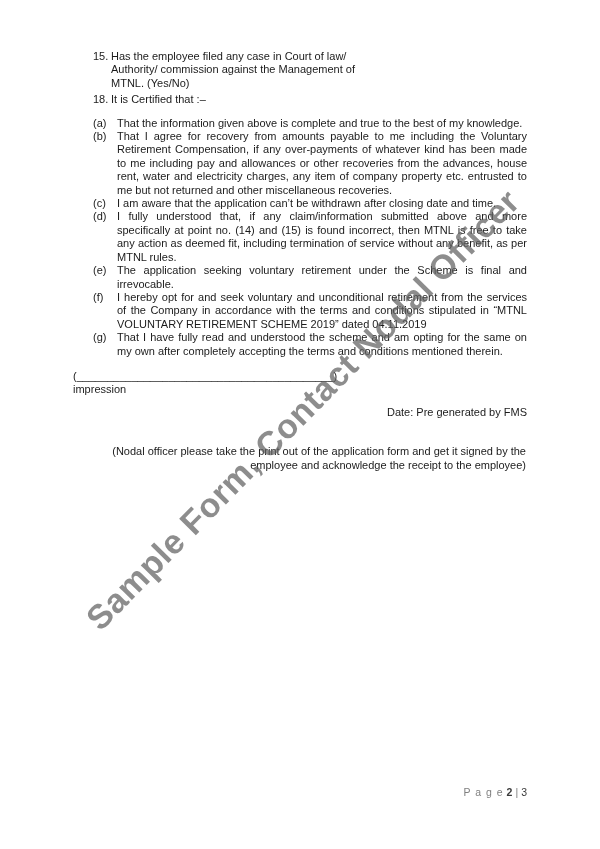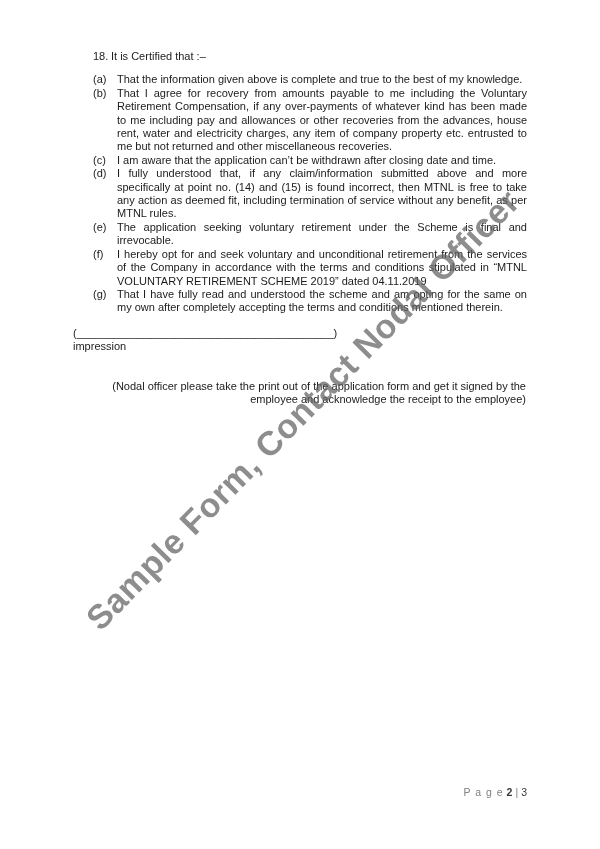--- a/index.html
+++ b/index.html
@@ -71,20 +71,28 @@
 
 <div class="page">
 
   <div class="watermark">Sample Form, Contact Nodal Officer</div>
 
   <div class="content">
 
     <div class="num-list">
 
 
+      <div class="num-item">
+        <div class="ni-row">
+          <span class="ni-num">15.</span>
+          <span class="ni-text">Has the employee filed any case in Court of law/
+Authority/ commission against the Management of
+MTNL. (Yes/No)</span>
+        </div>
+      </div>
 
 
       <div class="num-item">
         <div class="ni-row">
           <span class="ni-num">18.</span>
           <span class="ni-text">It is Certified that :–</span>
         </div>
       </div>
 
     </div>
@@ -124,20 +132,21 @@
       <div class="let-item">
         <span class="li-tag">(g)</span>
         <span class="li-text">That I have fully read and understood the scheme and am opting for the same on my own after completely accepting the terms and conditions mentioned therein.</span>
       </div>
 
     </div>
 
     <div class="sig-block">
       <div class="sig-line">(__________________________________________)</div>
       <div class="sig-wrap">impression</div>
+      <div class="date-line">Date: Pre generated by FMS</div>
     </div>
 
     <div class="note">(Nodal officer please take the print out of the application form and get it signed by the employee and acknowledge the receipt to the employee)</div>
 
   </div>
 
   <div class="footer">
     <span class="pg-label">P a g e</span><span class="pg-num">2</span><span class="pg-sep">|</span><span class="pg-total">3</span>
   </div>
 

